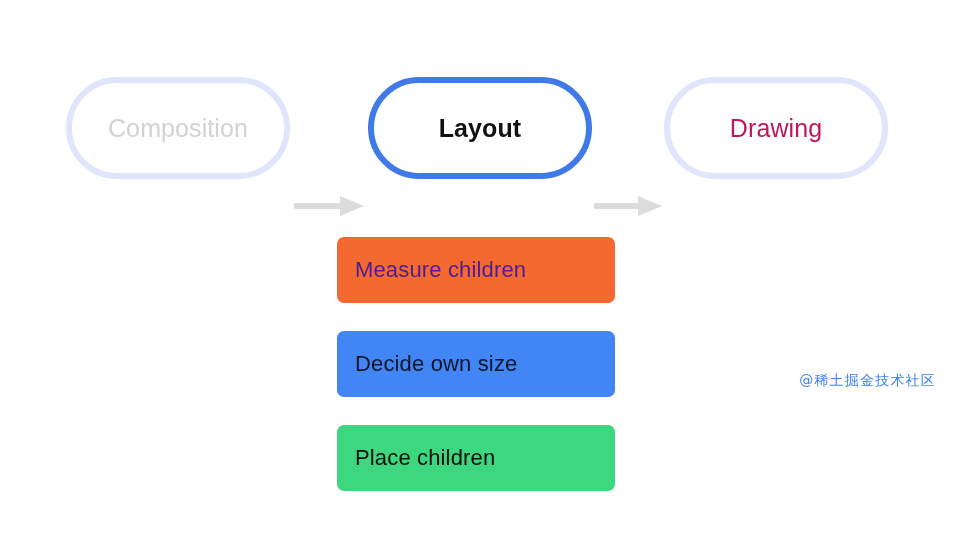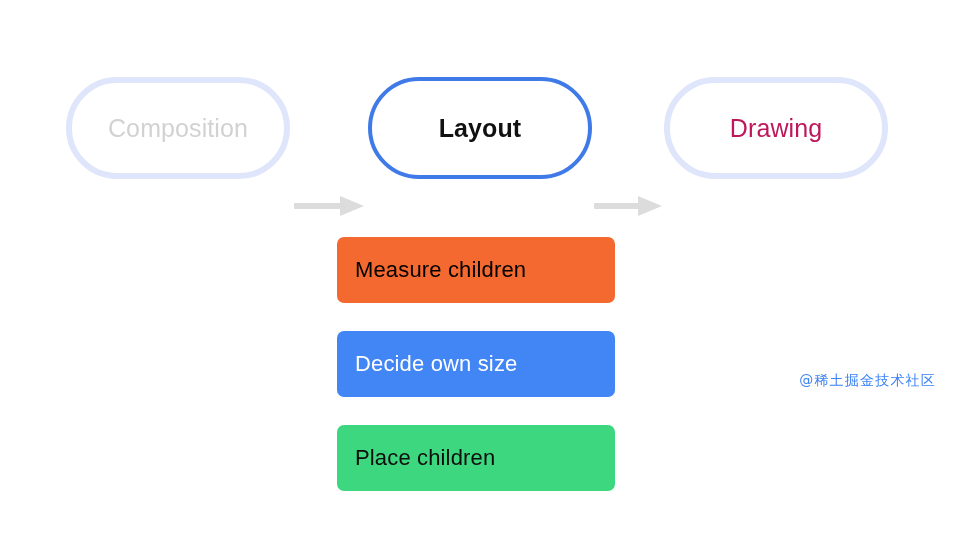--- a/index.html
+++ b/index.html
@@ -53,21 +53,21 @@
   .pill.muted {
     border: 6px solid #dfe6fb;
   }
   .pill.muted .pill-label {
     color: #d2d2d2;
     font-size: 25px;
     font-weight: 400;
   }
 
   .pill.active {
-    border: 4px solid #0f172a;
+    border: 6px solid #0f172a;
   }
   .pill.active .pill-label {
     color: #111111;
     font-size: 25px;
     font-weight: 700;
   }
 
   #pill-composition { left: 66px;  width: 224px; }
   #pill-layout      { left: 368px; width: 224px; }
   #pill-drawing     { left: 664px; width: 224px; }
@@ -173,25 +173,25 @@
 
     <div class="pill muted" id="pill-drawing" style="border-color: rgb(223, 230, 251);">
       <span class="pill-label" style="color: #be185d;">Drawing</span>
     </div>
 
   </div>
 
   <div class="bars">
 
     <div class="bar" id="bar-measure-children" style="background: rgb(244, 105, 47);">
-      <span class="bar-label" style="color: #000000;">Measure children</span>
+      <span class="bar-label" style="color: #4c1d95;">Measure children</span>
     </div>
 
     <div class="bar" id="bar-decide-own-size" style="background: rgb(66, 133, 244);">
-      <span class="bar-label" style="color: #ffffff;">Decide own size</span>
+      <span class="bar-label" style="color: #0f172a;">Decide own size</span>
     </div>
 
     <div class="bar" id="bar-place-children" style="background: rgb(61, 215, 127);">
       <span class="bar-label" style="color: rgb(13, 13, 13);">Place children</span>
     </div>
 
   </div>
 
   <div id="watermark" style="color: #3b82f6;">@稀土掘金技术社区</div>
 

